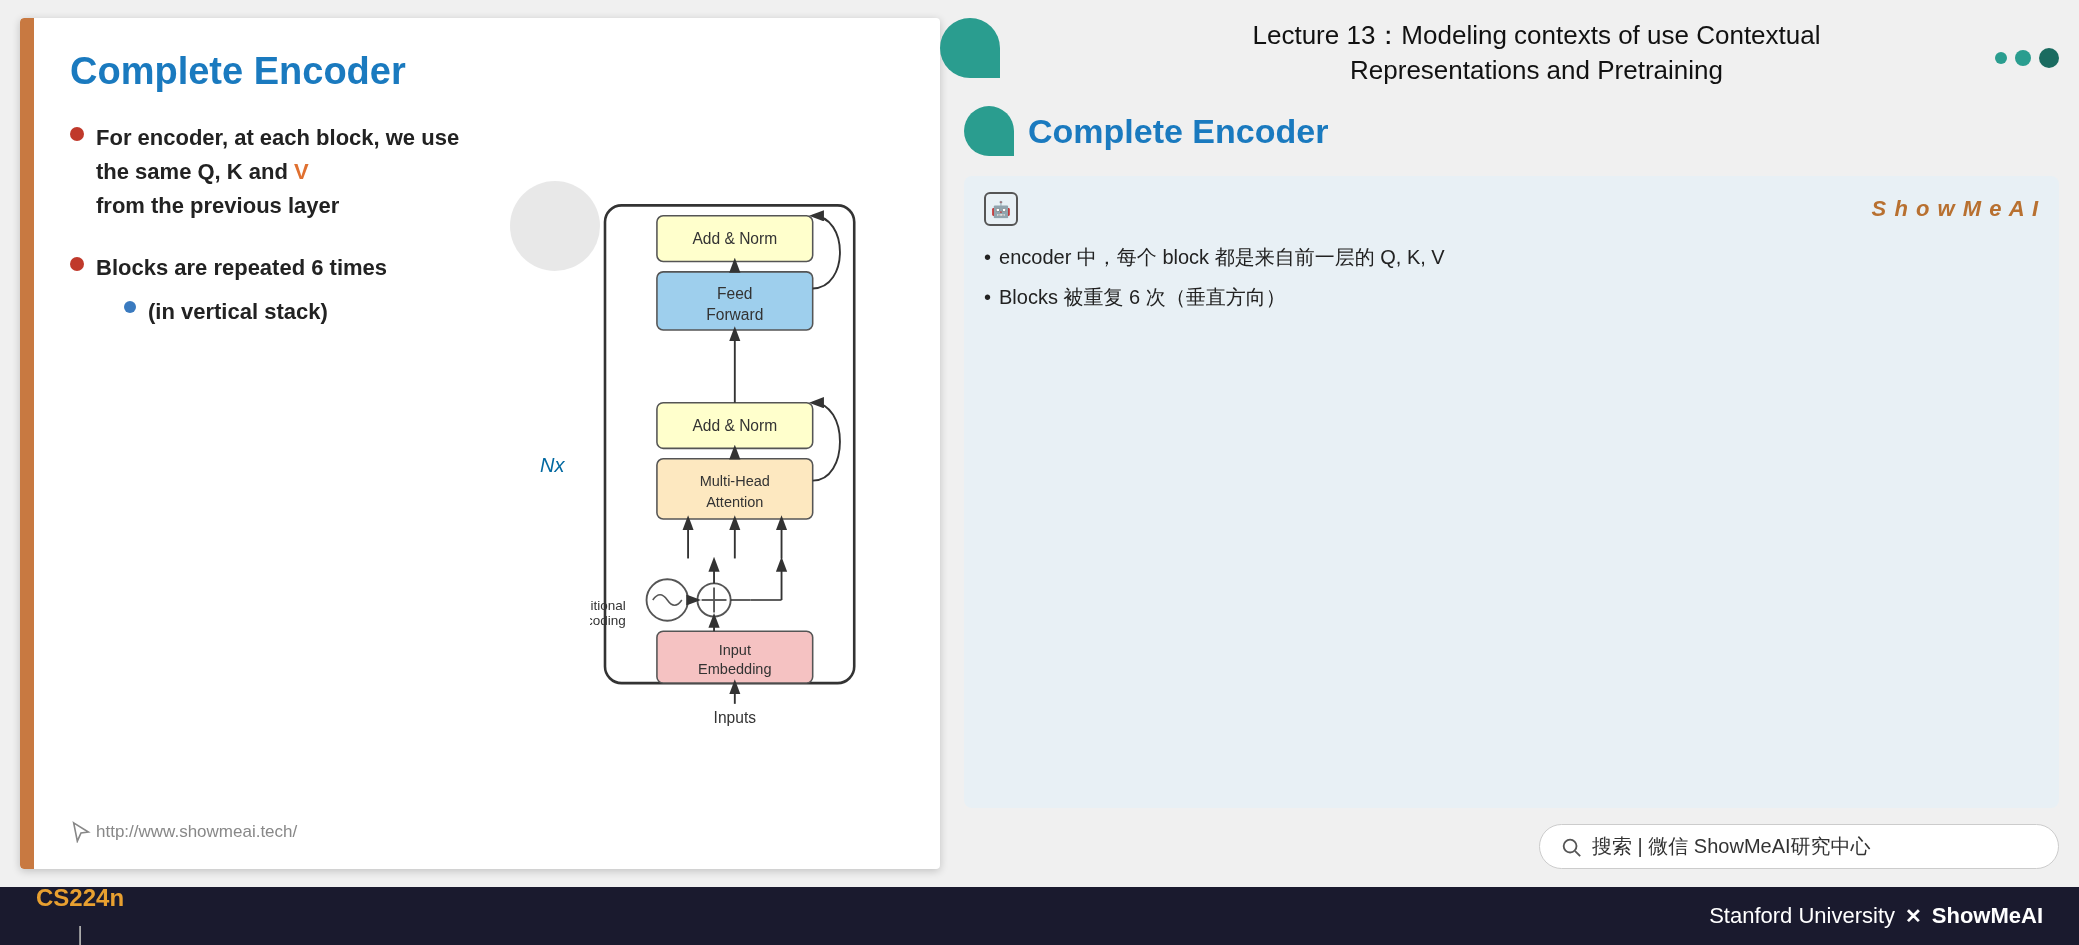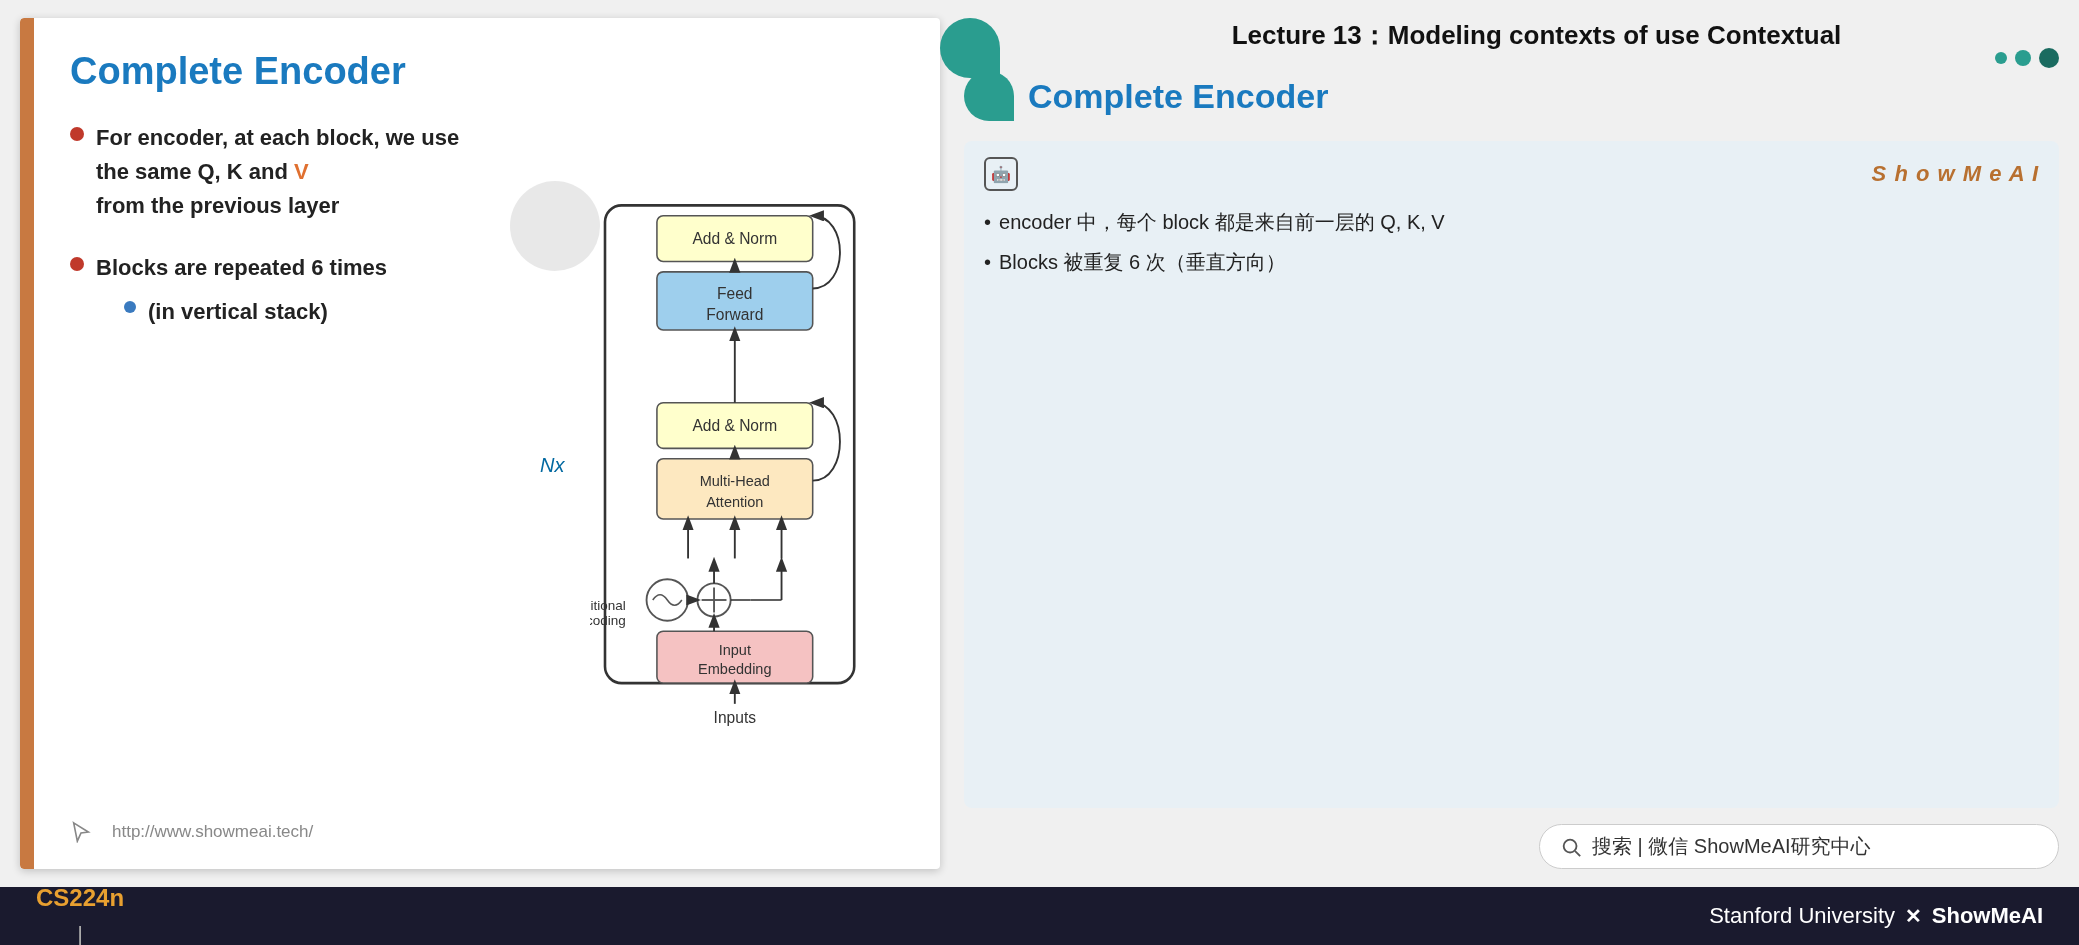--- a/index.html
+++ b/index.html
@@ -138,38 +138,38 @@
     
     .diagram-svg {
       width: 300px;
       height: 540px;
     }
 
     
     .slide-footer {
       display: flex;
       align-items: center;
-      gap: 20px;
+      gap: 4px;
       color: #888;
       font-size: 17px;
       padding: 12px 0 6px 0;
     }
 
     
     .right-panel {
       flex: 1;
       padding: 18px 20px 18px 24px;
       display: flex;
       flex-direction: column;
       background: #f0f0f0;
     }
 
     .lecture-title {
       font-size: 26px;
-      font-weight: bold;
+      font-weight: normal;
       color: #111;
       text-align: center;
       margin-bottom: 18px;
       line-height: 1.35;
     }
 
     
     .showmeai-card {
       background: #e8f0f5;
       border-radius: 8px;
@@ -429,20 +429,21 @@
   </div>
 
   <div class="right-panel">
     <div class="right-header-wrapper">
 
       <div style="position:absolute;left:-24px;top:0px;width:60px;height:60px;background:#2a9d8f;border-radius:50% 50% 0 50%;z-index:0;"></div>
 
       <div style="position:relative;z-index:1;padding-left:50px;">
         <div class="lecture-title">
           <span>Lecture 13：Modeling contexts of use Contextual</span><br>
+          <span>Representations and Pretraining</span>
         </div>
       </div>
 
       <div style="position:absolute;right:0;top:30px;display:flex;gap:8px;align-items:center;">
         <div style="width:12px;height:12px;border-radius:50%;background:#2a9d8f;"></div>
         <div style="width:16px;height:16px;border-radius:50%;background:#2a9d8f;"></div>
         <div style="width:20px;height:20px;border-radius:50%;background:#1a6b60;"></div>
       </div>
     </div>
 

